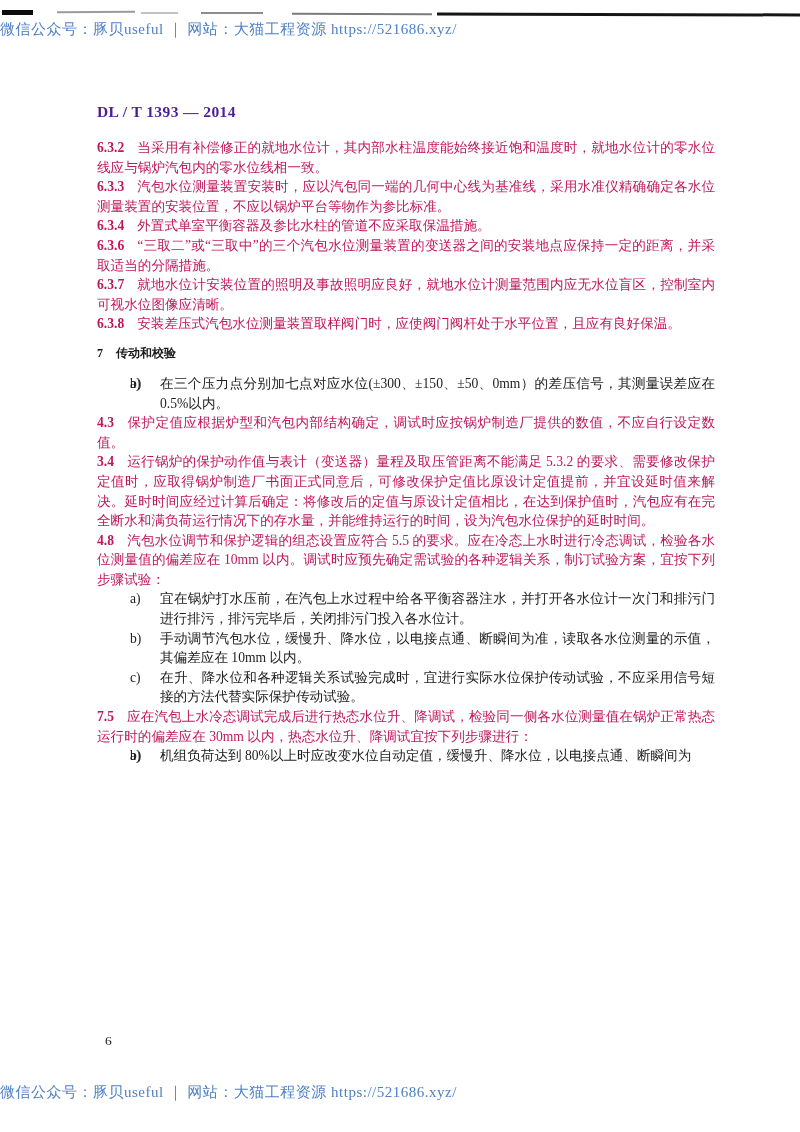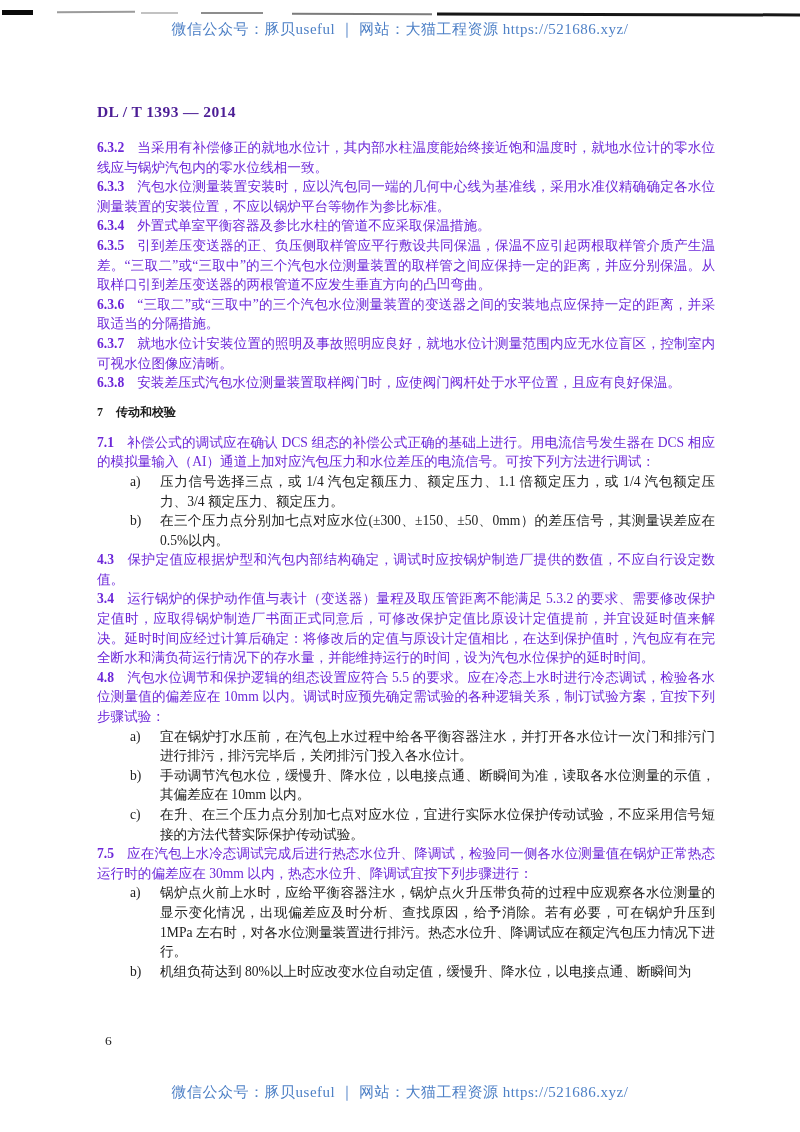--- a/index.html
+++ b/index.html
@@ -20,21 +20,21 @@
   .art-1 { left: 2px;   top: 10px; width: 31px;  height: 5px; background: #0b0b0b; }
   .art-2 { left: 57px;  top: 11px; width: 78px;  height: 2px; background: #9b9b9b; transform: rotate(-0.4deg); }
   .art-3 { left: 141px; top: 12px; width: 37px;  height: 2px; background: #c2c2c2; }
   .art-4 { left: 201px; top: 12px; width: 62px;  height: 2px; background: #8d8d8d; }
   .art-5 { left: 292px; top: 13px; width: 140px; height: 2px; background: #7b7b7b; transform: rotate(0.2deg); }
   .art-6 { left: 437px; top: 13px; width: 365px; height: 3px; background: #161616; transform: rotate(0.15deg); }
 
   .watermark {
     position: absolute;
     left: 0; right: 0;
-    text-align: center;
+    text-align: left;
     color: #4e80c6;
     font-size: 15px;
     letter-spacing: 0.5px;
     white-space: nowrap;
   }
   .watermark.top    { top: 20px; }
   .watermark.bottom { top: 1083px; }
 
   .content {
     position: absolute;
@@ -49,21 +49,21 @@
     letter-spacing: 0.4px;
     margin-bottom: 17px;
     color: #4c1d95;
   }
 
   .para {
     margin: 0;
     font-size: 13.6px;
     line-height: 19.6px;
     text-align: justify;
-    color: #6d28d9;
+    color: #be185d;
   }
   .clause-num { font-weight: bold; margin-right: 13px; white-space: nowrap; }
 
   .sec-heading {
     margin: 9px 0 11px 0;
     font-size: 12px;
     line-height: 20px;
     font-weight: bold;
     color: #1a1a1a;
   }
@@ -105,48 +105,46 @@
   <div class="content">
 
     <div class="doc-number">DL / T 1393 — 2014</div>
 
     <p class="para"><span class="clause-num">6.3.2</span><span>当采用有补偿修正的就地水位计，其内部水柱温度能始终接近饱和温度时，就地水位计的零水位线应与锅炉汽包内的零水位线相一致。</span></p>
 
     <p class="para"><span class="clause-num">6.3.3</span><span>汽包水位测量装置安装时，应以汽包同一端的几何中心线为基准线，采用水准仪精确确定各水位测量装置的安装位置，不应以锅炉平台等物作为参比标准。</span></p>
 
     <p class="para"><span class="clause-num">6.3.4</span><span>外置式单室平衡容器及参比水柱的管道不应采取保温措施。</span></p>
 
-    <p class="para"><span class="clause-num">6.3.5</span><span>引到差压变送器的正、负压侧取样管应平行敷设共同保温，保温不应引起两根取样管介质产生温差。“三取二”或“三取中”的三个汽包水位测量装置的取样管之间应保持一定的距离，并应分别保温。从取样口引到差压变送器的两根管道不应发生垂直方向的凸凹弯曲。</span></p>
 
     <p class="para"><span class="clause-num">6.3.6</span><span>“三取二”或“三取中”的三个汽包水位测量装置的变送器之间的安装地点应保持一定的距离，并采取适当的分隔措施。</span></p>
 
     <p class="para"><span class="clause-num">6.3.7</span><span>就地水位计安装位置的照明及事故照明应良好，就地水位计测量范围内应无水位盲区，控制室内可视水位图像应清晰。</span></p>
 
     <p class="para"><span class="clause-num">6.3.8</span><span>安装差压式汽包水位测量装置取样阀门时，应使阀门阀杆处于水平位置，且应有良好保温。</span></p>
 
     <h2 class="sec-heading"><span class="sec-num">7</span><span>传动和校验</span></h2>
 
-    <p class="para"><span class="clause-num">7.1</span><span>补偿公式的调试应在确认 DCS 组态的补偿公式正确的基础上进行。用电流信号发生器在 DCS 相应的模拟量输入（AI）通道上加对应汽包压力和水位差压的电流信号。可按下列方法进行调试：</span></p>
 
-    <div class="list-item"><span class="li-label">a)</span><span>压力信号选择三点，或 1/4 汽包定额压力、额定压力、1.1 倍额定压力，或 1/4 汽包额定压力、3/4 额定压力、额定压力。</span></div>
+    <div class="list-item"><span class="li-label">a)</span></div>
     <div class="list-item"><span class="li-label">b)</span><span>在三个压力点分别加七点对应水位(±300、±150、±50、0mm）的差压信号，其测量误差应在 0.5%以内。</span></div>
 
     <p class="para"><span class="clause-num">4.3</span><span>保护定值应根据炉型和汽包内部结构确定，调试时应按锅炉制造厂提供的数值，不应自行设定数值。</span></p>
 
     <p class="para"><span class="clause-num">3.4</span><span>运行锅炉的保护动作值与表计（变送器）量程及取压管距离不能满足 5.3.2 的要求、需要修改保护定值时，应取得锅炉制造厂书面正式同意后，可修改保护定值比原设计定值提前，并宜设延时值来解决。延时时间应经过计算后确定：将修改后的定值与原设计定值相比，在达到保护值时，汽包应有在完全断水和满负荷运行情况下的存水量，并能维持运行的时间，设为汽包水位保护的延时时间。</span></p>
 
     <p class="para"><span class="clause-num">4.8</span><span>汽包水位调节和保护逻辑的组态设置应符合 5.5 的要求。应在冷态上水时进行冷态调试，检验各水位测量值的偏差应在 10mm 以内。调试时应预先确定需试验的各种逻辑关系，制订试验方案，宜按下列步骤试验：</span></p>
 
     <div class="list-item"><span class="li-label">a)</span><span>宜在锅炉打水压前，在汽包上水过程中给各平衡容器注水，并打开各水位计一次门和排污门进行排污，排污完毕后，关闭排污门投入各水位计。</span></div>
     <div class="list-item"><span class="li-label">b)</span><span>手动调节汽包水位，缓慢升、降水位，以电接点通、断瞬间为准，读取各水位测量的示值，其偏差应在 10mm 以内。</span></div>
-    <div class="list-item"><span class="li-label">c)</span><span>在升、在三个压力点分别加七点对应水位，宜进行实际水位保护传动试验，不应采用信号短接的方法代替实际保护传动试验。</span></div>
+    <div class="list-item"><span class="li-label">c)</span><span>在升、降水位和各种逻辑关系试验完成时，宜进行实际水位保护传动试验，不应采用信号短接的方法代替实际保护传动试验。</span></div>
 
     <p class="para"><span class="clause-num">7.5</span><span>应在汽包上水冷态调试完成后进行热态水位升、降调试，检验同一侧各水位测量值在锅炉正常热态运行时的偏差应在 30mm 以内，热态水位升、降调试宜按下列步骤进行：</span></p>
 
-    <div class="list-item"><span class="li-label">a)</span><span>锅炉点火前上水时，应给平衡容器注水，锅炉点火升压带负荷的过程中应观察各水位测量的显示变化情况，出现偏差应及时分析、查找原因，给予消除。若有必要，可在锅炉升压到 1MPa 左右时，对各水位测量装置进行排污。热态水位升、降调试应在额定汽包压力情况下进行。</span></div>
+    <div class="list-item"><span class="li-label">a)</span></div>
     <div class="list-item"><span class="li-label">b)</span><span>机组负荷达到 80%以上时应改变水位自动定值，缓慢升、降水位，以电接点通、断瞬间为</span></div>
 
   </div>
 
   <div class="page-number">6</div>
 
   <div class="watermark bottom">微信公众号：豚贝useful ｜ 网站：大猫工程资源 https://521686.xyz/</div>
 
 </div>
 

